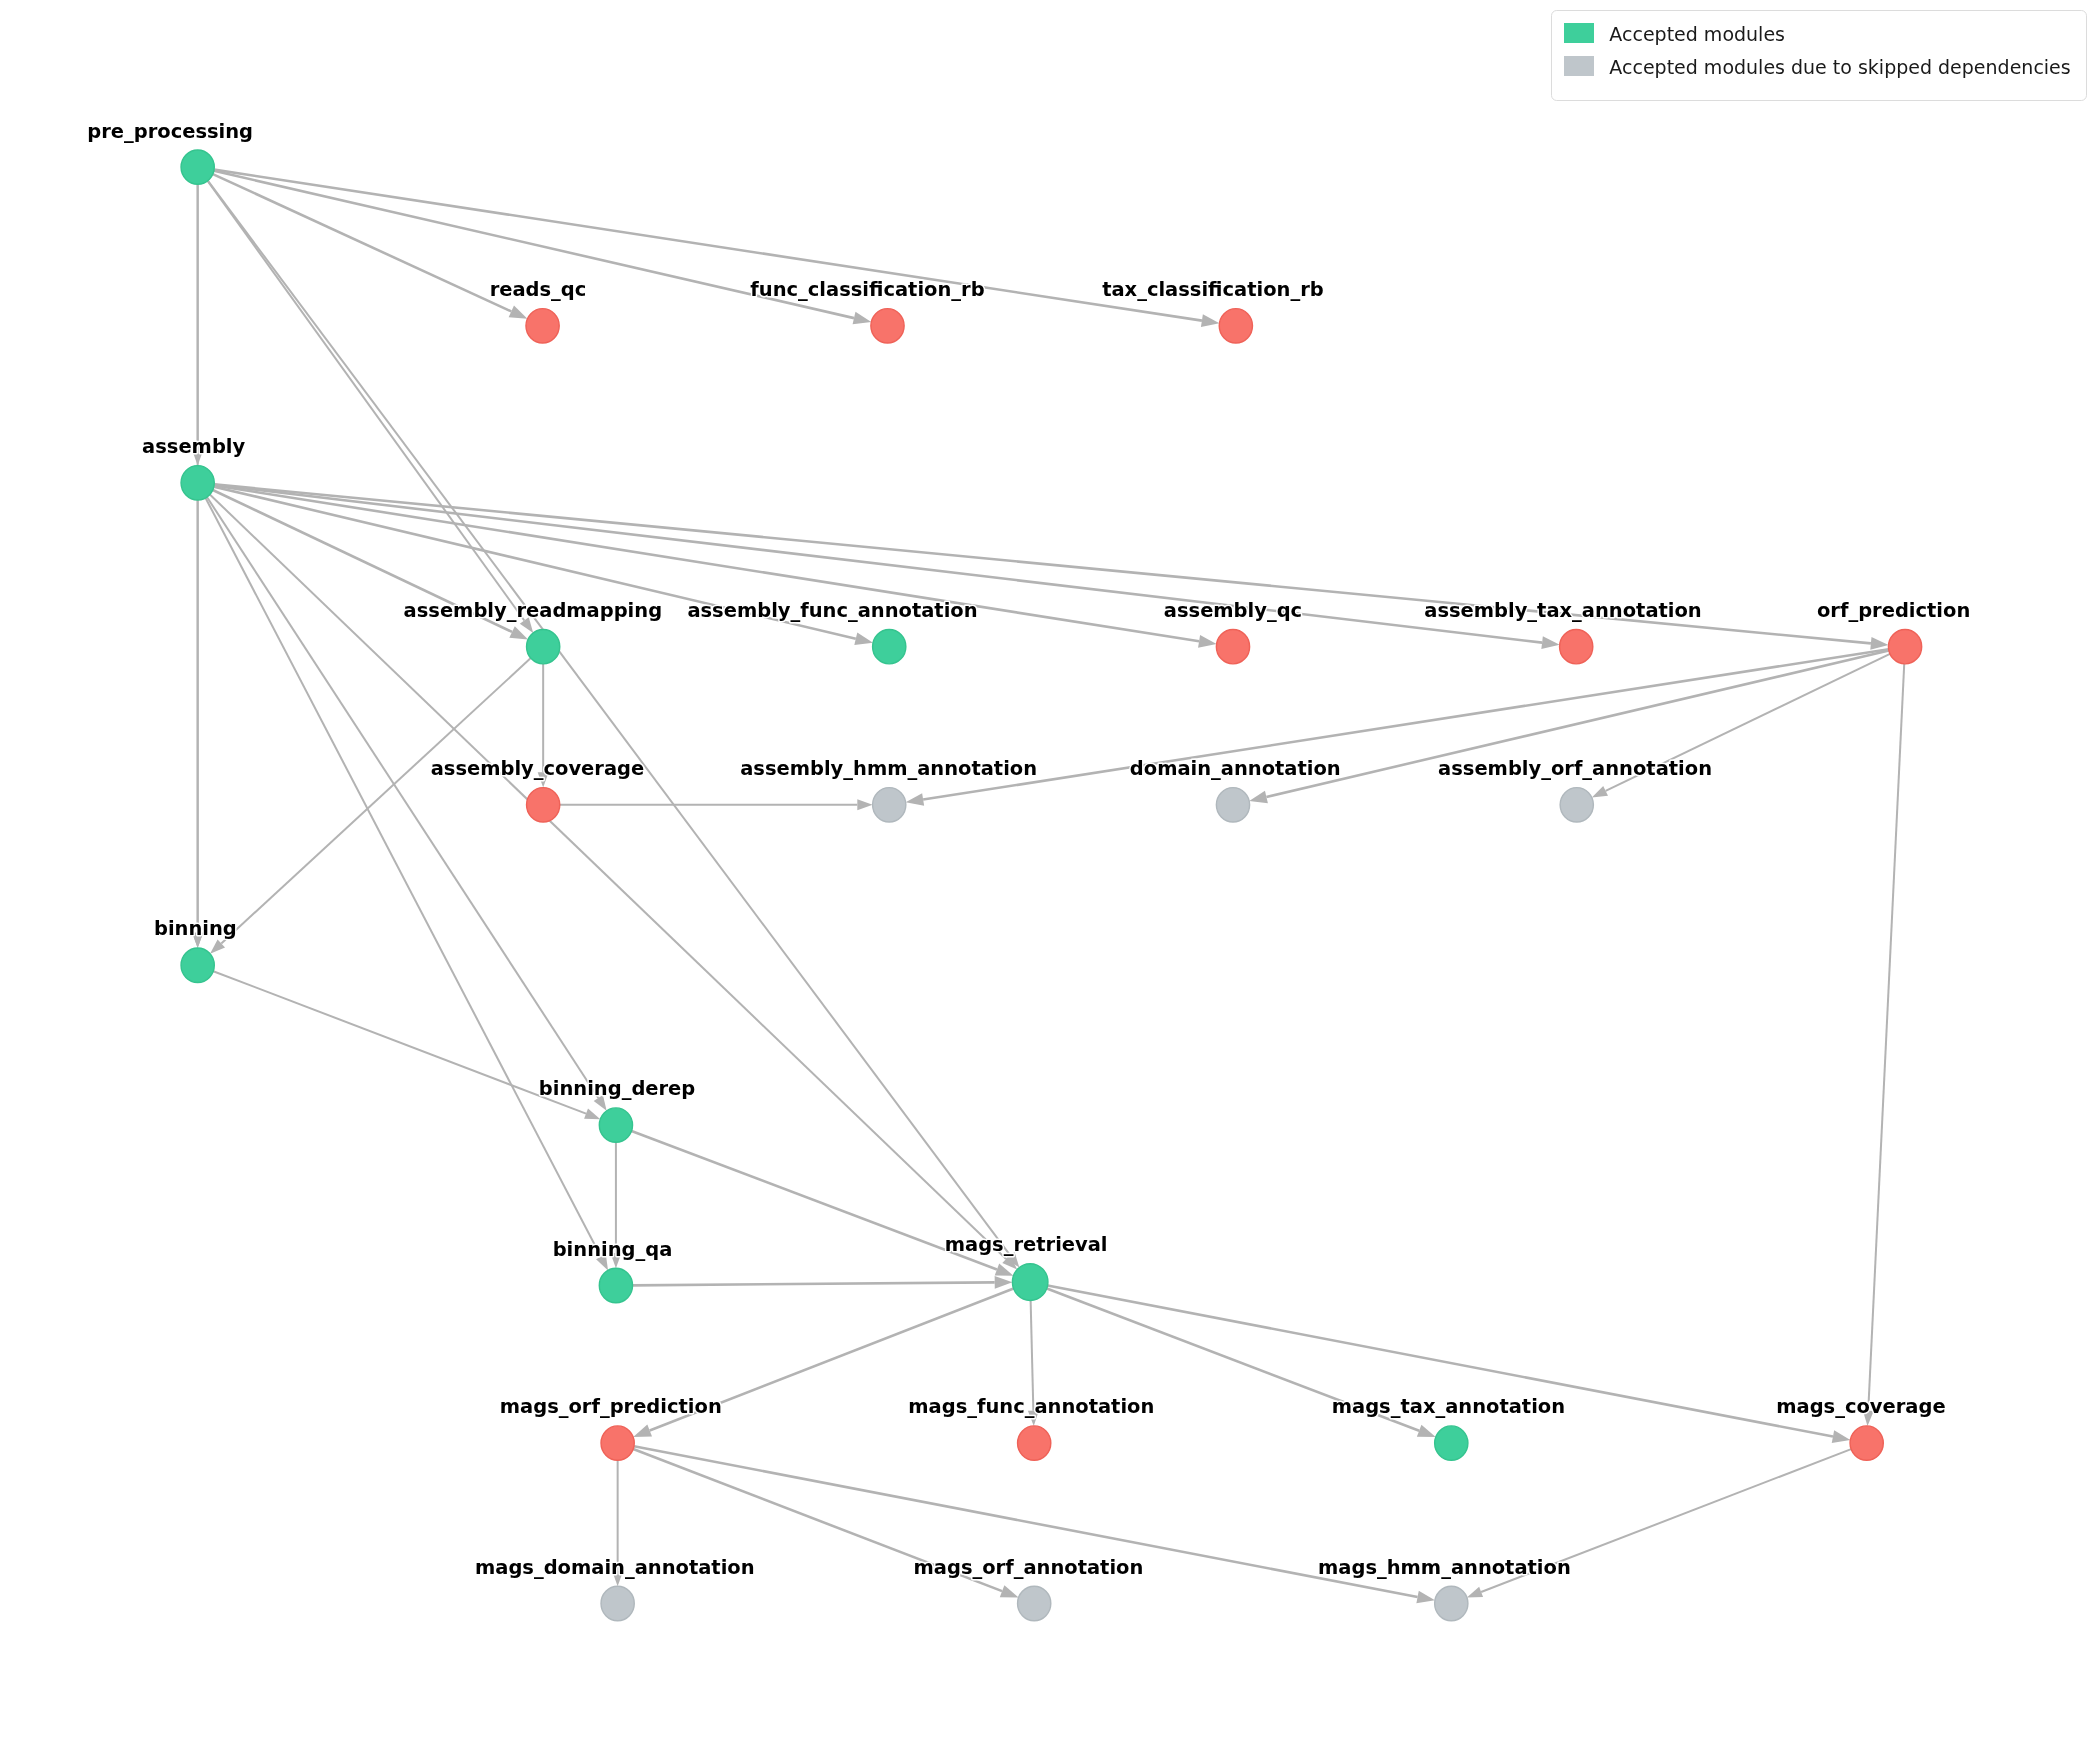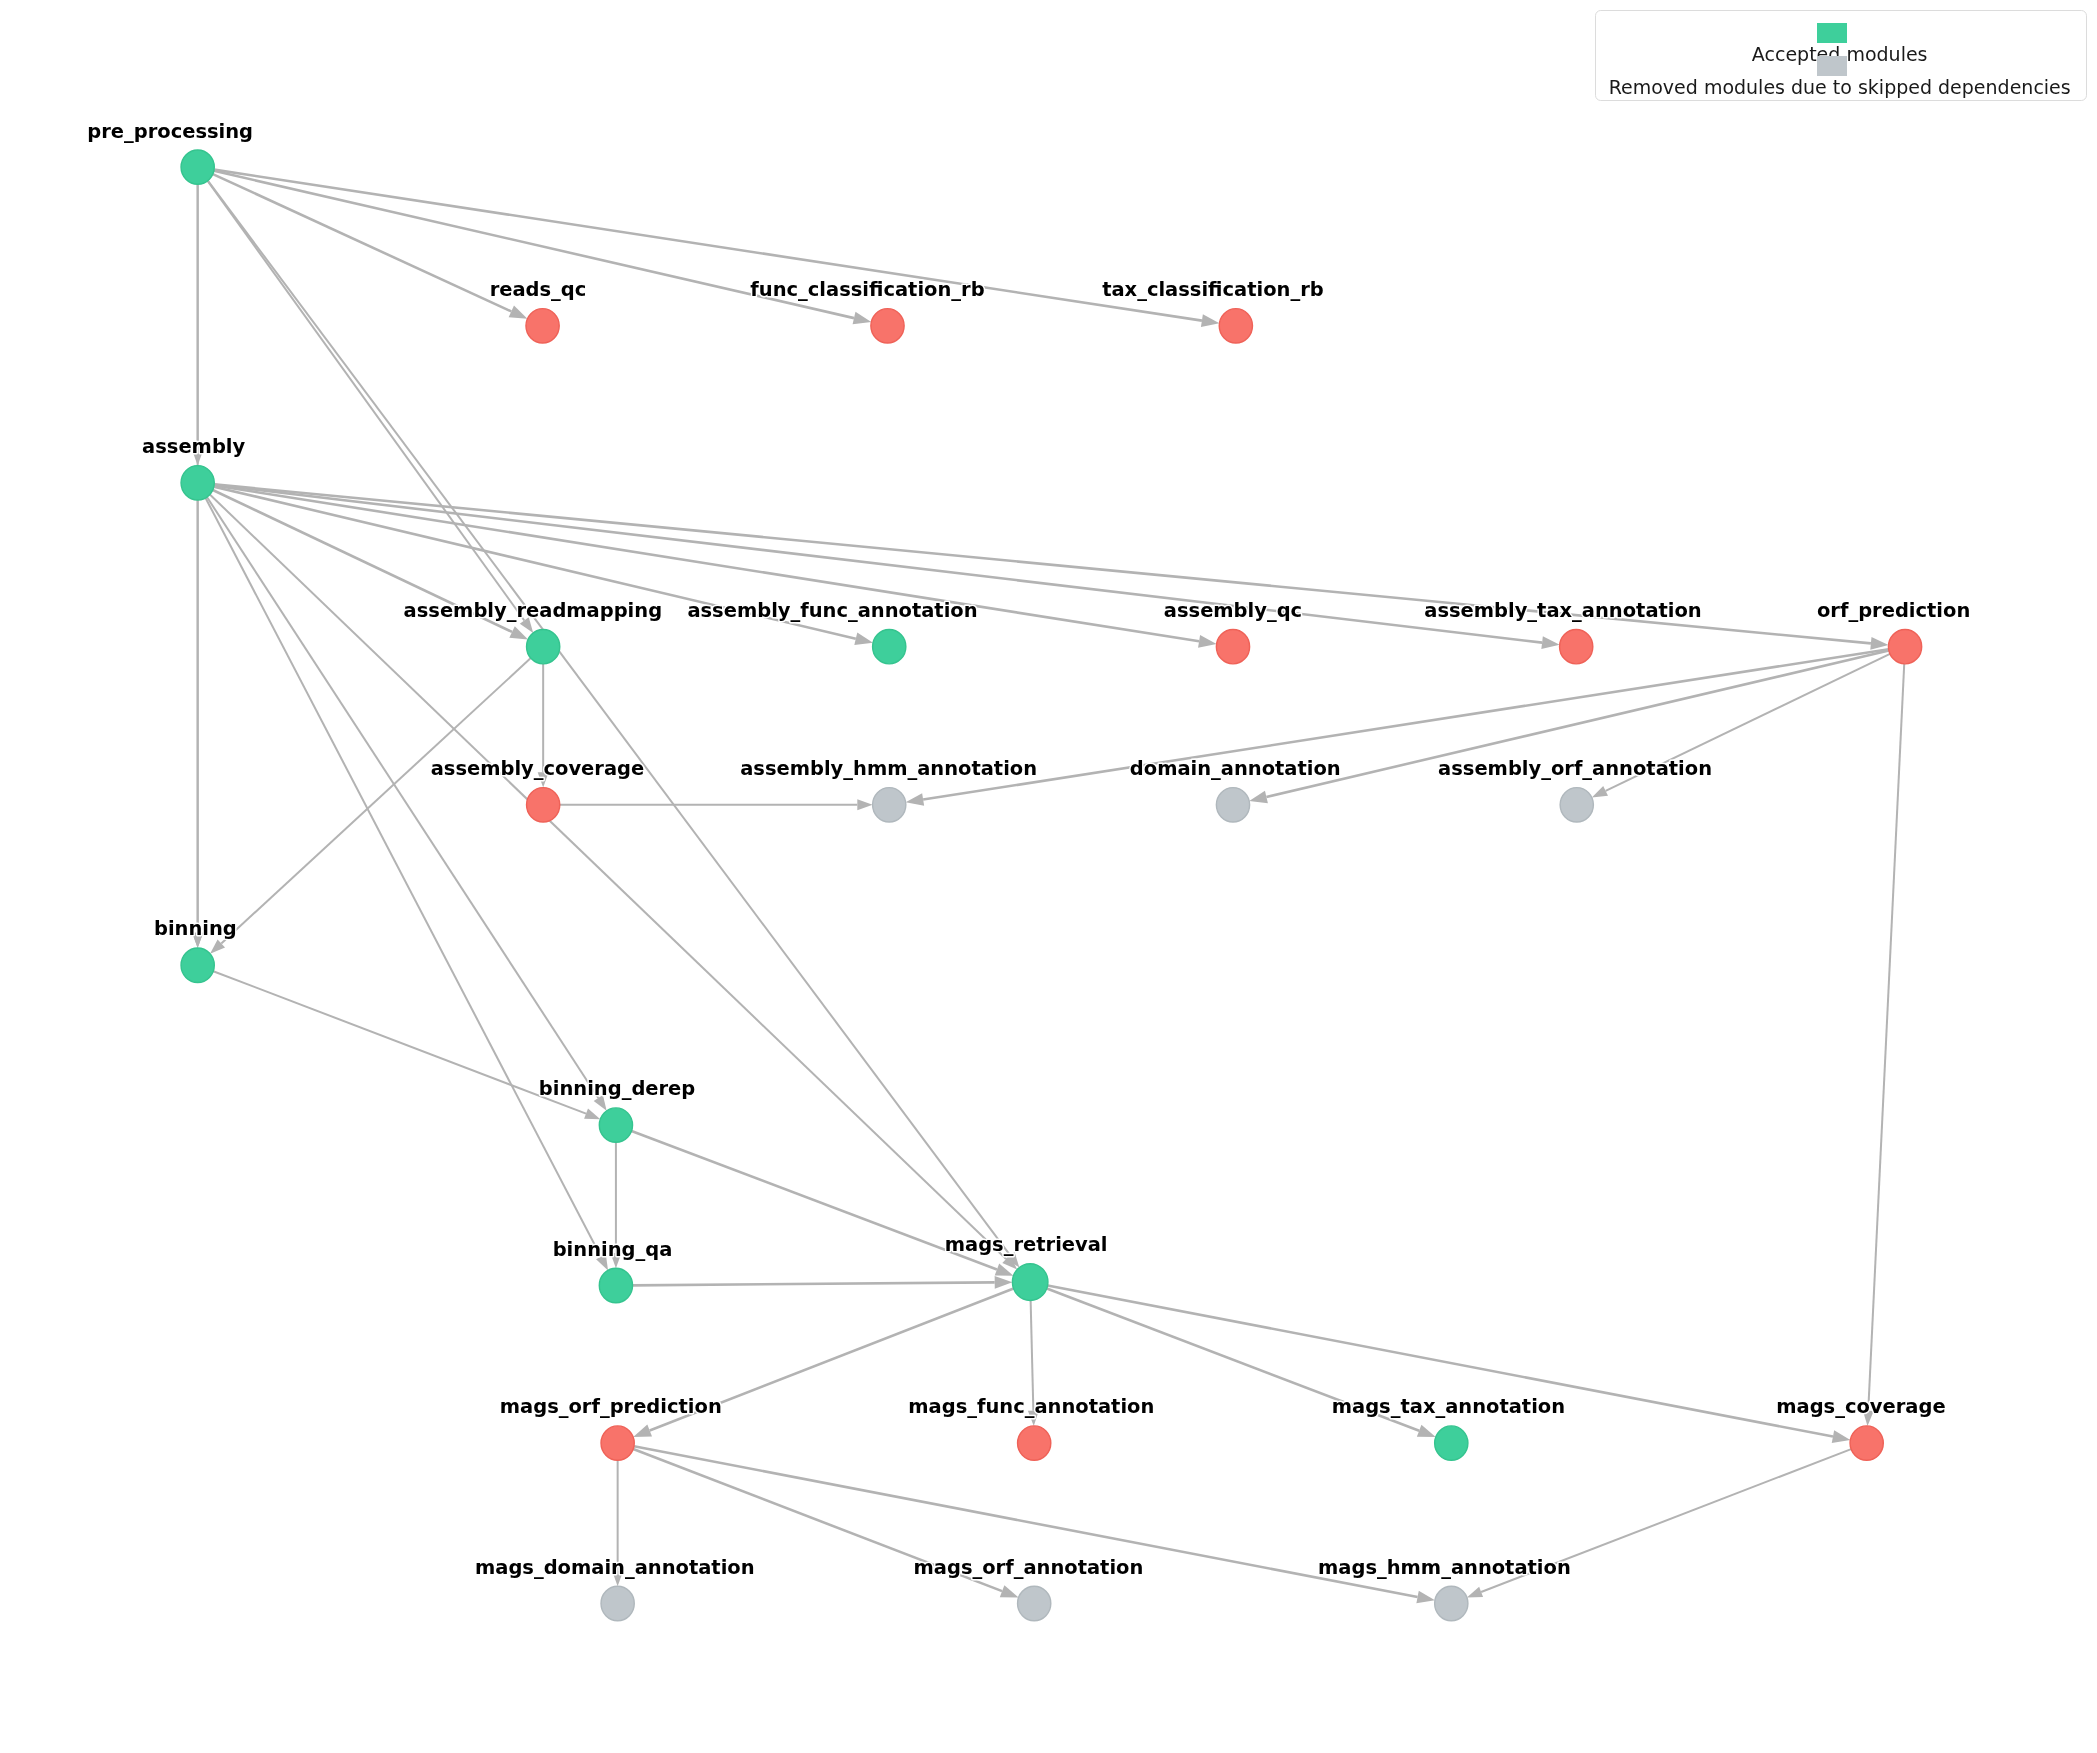--- a/index.html
+++ b/index.html
@@ -52,23 +52,21 @@
     top: 10.3px;
     right: 10.3px;
     background: #ffffff;
     border: 1.7px solid #dcdcdc;
     border-radius: 5.7px;
     padding: 11.5px 15px 11.5px 12.6px;
     box-sizing: border-box;
   }
   .legend-row {
     display: flex;
-    align-items: center;
     height: 33px;
-    flex-direction: column;
   }
   .legend-swatch {
     width: 30px;
     height: 20.6px;
     flex: 0 0 auto;
     margin-right: 15px;
   }
   .legend-text {
     font-family: "DejaVu Sans", sans-serif;
     font-size: 19px;
@@ -210,18 +208,18 @@
       </g>
   </svg>
 
   <div id="legend-box">
     <div class="legend-row">
       <span class="legend-swatch" style="background: rgb(62, 207, 155);"></span>
       <span class="legend-text">Accepted modules</span>
     </div>
     <div class="legend-row">
       <span class="legend-swatch" style="background: rgb(191, 198, 203);"></span>
-      <span class="legend-text">Removed modules due to skipped dependencies</span>
+      <span class="legend-text">Accepted modules due to skipped dependencies</span>
     </div>
   </div>
 
 </div>
 
 
 </body></html>

